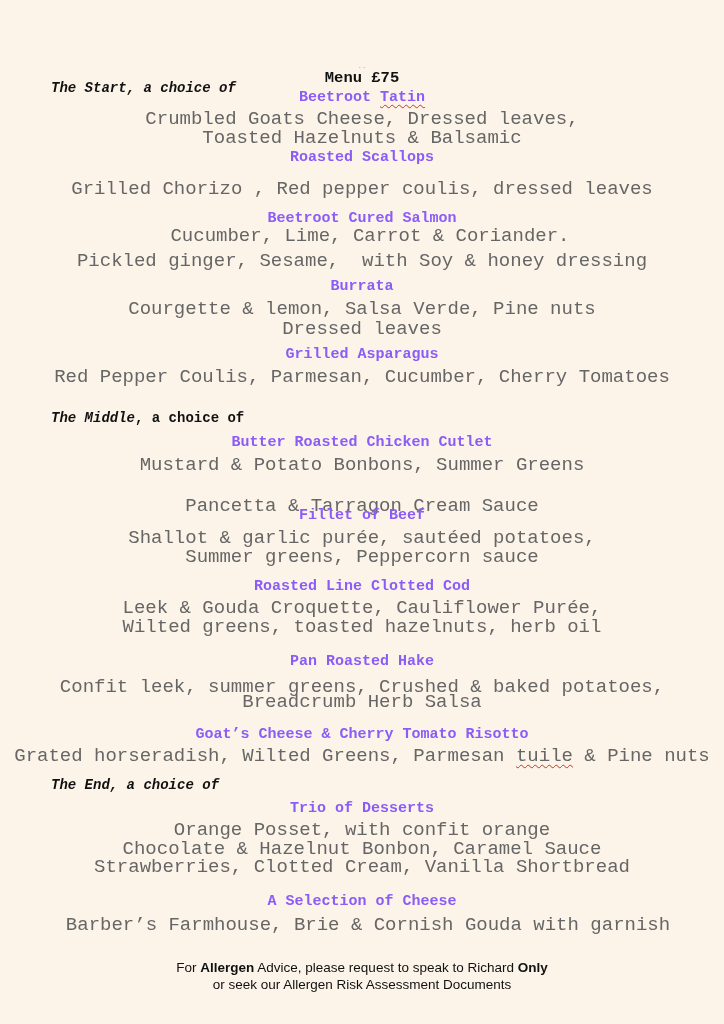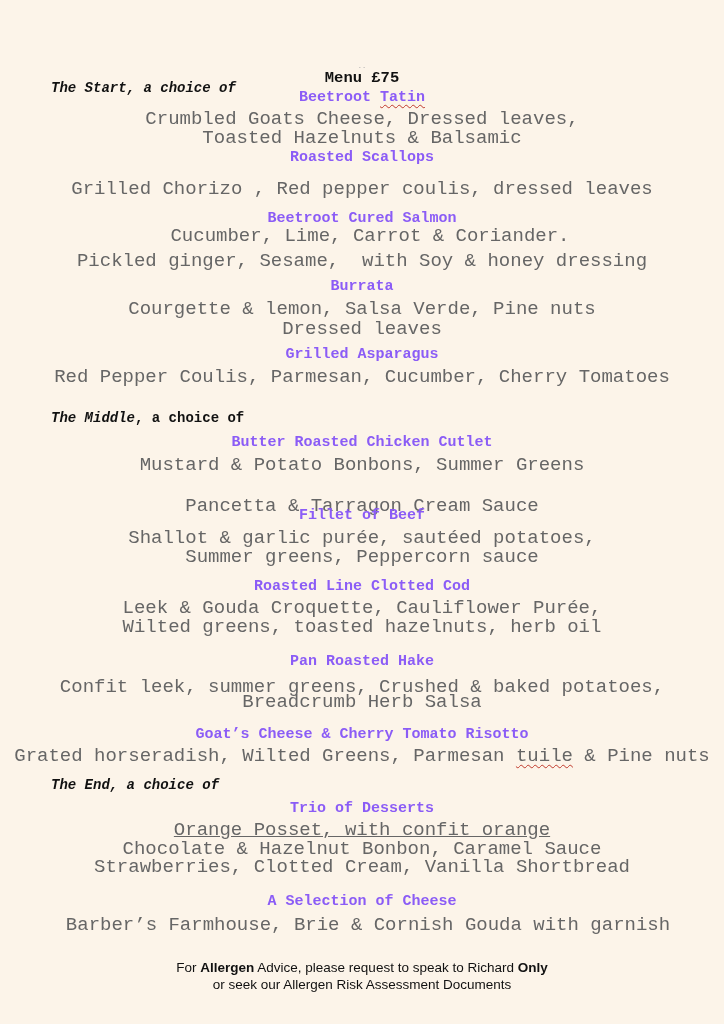--- a/index.html
+++ b/index.html
@@ -63,21 +63,21 @@
 <div class="abs dish" style="top:653px;">Pan Roasted Hake</div>
 <div class="abs desc" style="top:676px;">Confit leek, summer greens, Crushed &amp; baked potatoes,</div>
 <div class="abs desc" style="top:691px;">Breadcrumb Herb Salsa</div>
 
 <div class="abs dish" style="top:726px;">Goat’s Cheese &amp; Cherry Tomato Risotto</div>
 <div class="abs desc" style="top:745px;"><span>Grated horseradish, Wilted Greens, Parmesan </span><span class="squig">tuile</span><span> &amp; Pine nuts</span></div>
 
 <div class="section" style="top:777px;"><span class="it">The End</span><span class="it">, a choice of</span></div>
 
 <div class="abs dish" style="top:800px;">Trio of Desserts</div>
-<div class="abs desc" style="top:819px;text-decoration:underline;">Orange Posset, with confit orange</div>
+<div class="abs desc" style="top:819px;">Orange Posset, with confit orange</div>
 <div class="abs desc" style="top:838px;">Chocolate &amp; Hazelnut Bonbon, Caramel Sauce</div>
 <div class="abs desc" style="top:856px;">Strawberries, Clotted Cream, Vanilla Shortbread</div>
 
 <div class="abs dish" style="top:893px;">A Selection of Cheese</div>
 <div class="abs desc" style="top:914px;margin-left:6px;">Barber’s Farmhouse, Brie &amp; Cornish Gouda with garnish</div>
 
 <div class="abs footer" style="top:960px;"><span>For </span><b>Allergen</b><span> Advice, please request to speak to Richard </span><b>Only</b></div>
 <div class="abs footer" style="top:977px;">or seek our Allergen Risk Assessment Documents</div>
 
 </body></html>

